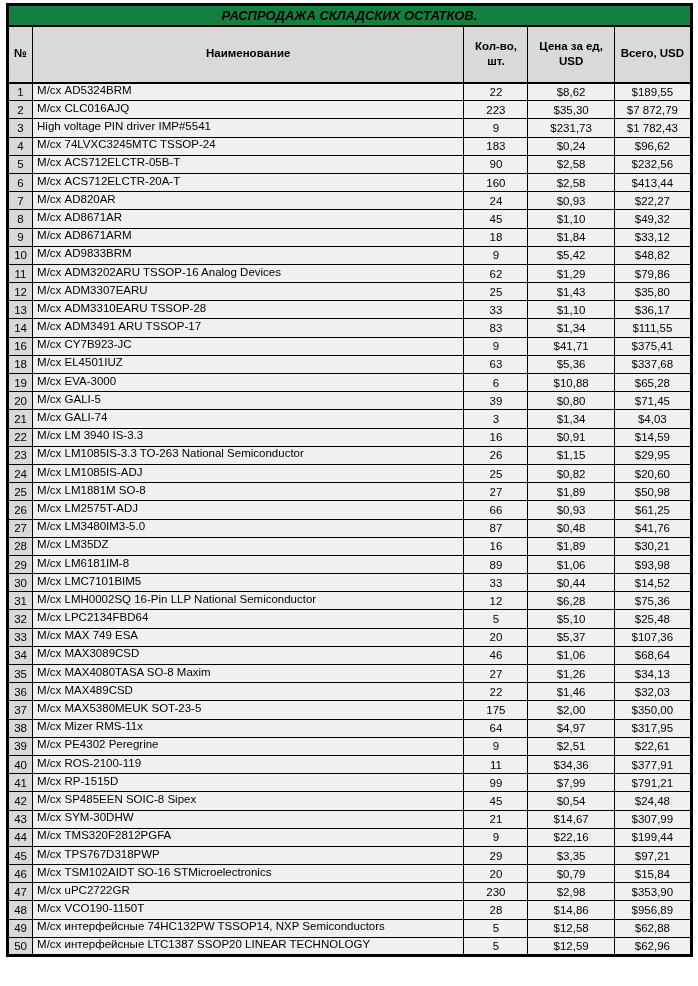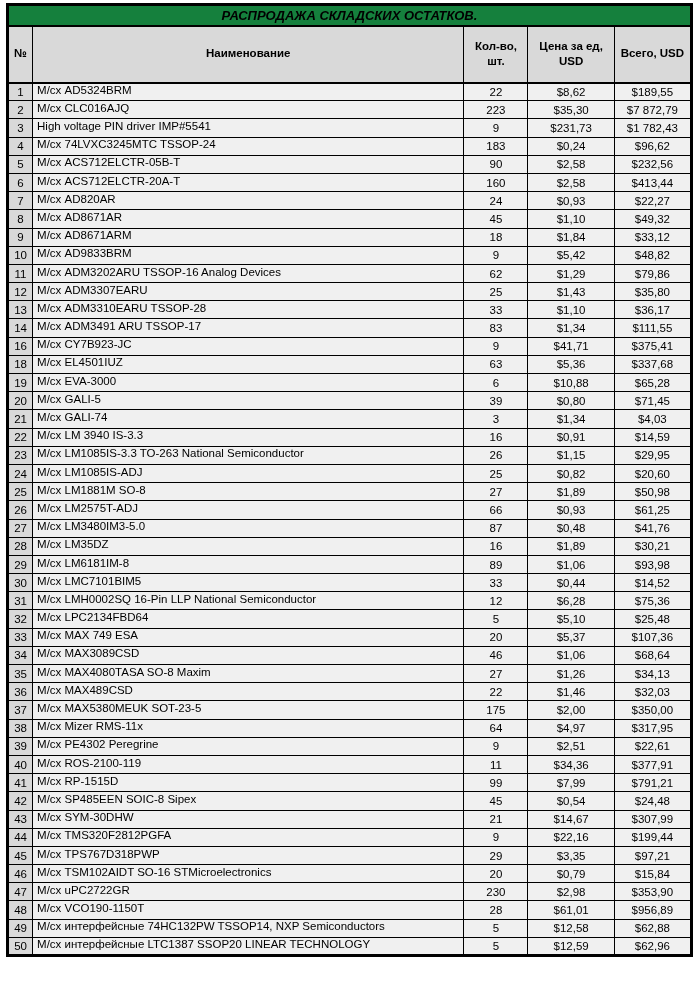--- a/index.html
+++ b/index.html
@@ -407,21 +407,21 @@
           <td class="c-num">47</td>
           <td class="c-name">М/сх uPC2722GR</td>
           <td class="c-qty">230</td>
           <td class="c-price">$2,98</td>
           <td class="c-total">$353,90</td>
         </tr>
         <tr>
           <td class="c-num">48</td>
           <td class="c-name">М/сх VCO190-1150T</td>
           <td class="c-qty">28</td>
-          <td class="c-price">$61,01</td>
+          <td class="c-price">$14,86</td>
           <td class="c-total">$956,89</td>
         </tr>
         <tr>
           <td class="c-num">49</td>
           <td class="c-name">М/сх интерфейсные 74HC132PW TSSOP14, NXP Semiconductors</td>
           <td class="c-qty">5</td>
           <td class="c-price">$12,58</td>
           <td class="c-total">$62,88</td>
         </tr>
         <tr>

